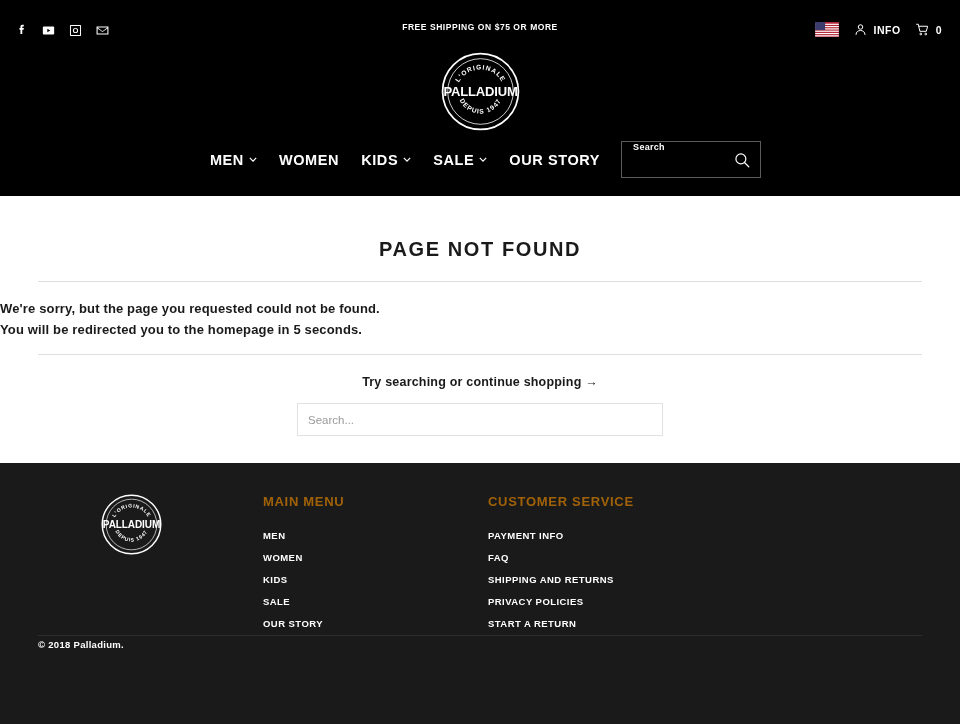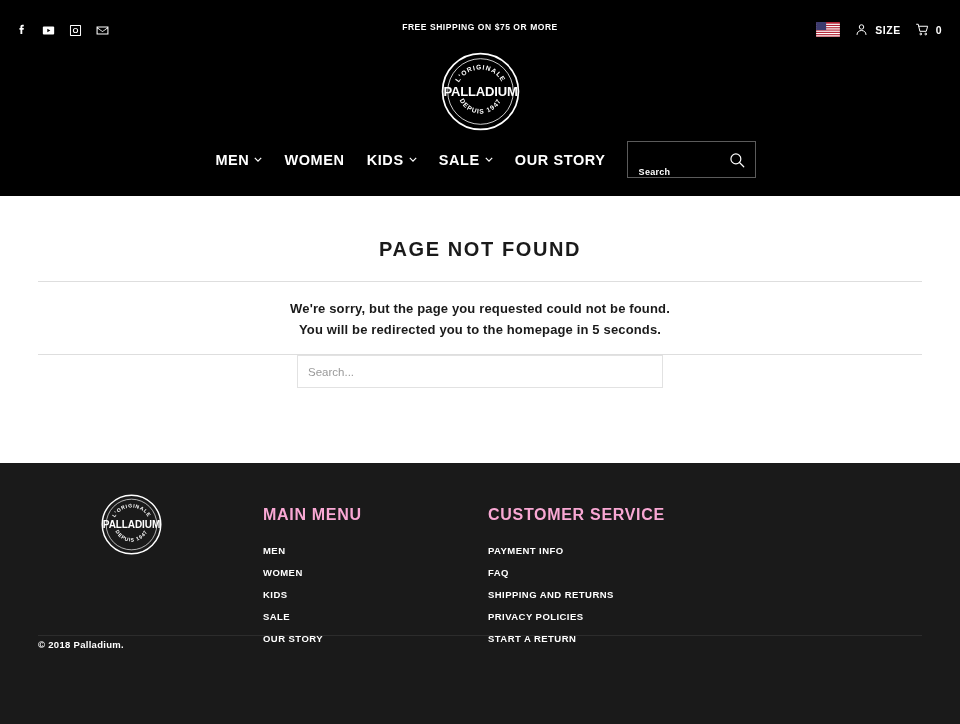--- a/index.html
+++ b/index.html
@@ -106,26 +106,26 @@
   .chev {
     display: inline-block;
     width: 8px;
     height: 5px;
   }
   .chev svg { display: block; width: 100%; height: 100%; stroke: #fff; fill: none; stroke-width: 1.5; }
 
   .nav-search {
     position: relative;
     margin-left: 10px;
-    width: 129px;
+    width: 140px;
     height: 37px;
     border: 1px solid #5b5b5b;
     background: #000000;
     display: flex;
-    align-items: flex-end;
+    align-items: flex-start;
   }
   .nav-search input {
     background: transparent;
     border: none;
     outline: none;
     color: #ffffff;
     font-family: "Liberation Sans", sans-serif;
     font-size: 9px;
     font-weight: 700;
     letter-spacing: 0.3px;
@@ -157,21 +157,21 @@
     padding-top: 16px;
     padding-bottom: 20px;
   }
   .rule {
     height: 1px;
     background: #dedede;
     margin: 0 38px;
   }
   .msg-block {
     padding: 16px 0 14px 0;
-    text-align: center;
+    text-align: left;
   }
   .msg-line {
     font-size: 13px;
     font-weight: 700;
     color: #1a1a1a;
     letter-spacing: 0.15px;
     line-height: 21px;
   }
   .shop-line {
     text-align: center;
@@ -220,26 +220,25 @@
     display: flex;
     justify-content: center;
     padding-top: 0px;
   }
   .footer-logo { width: 61px; height: 61px; display: block; }
   .fcol { }
   .fcol.menu { width: 225px; }
   .fcol.service { width: 225px; }
   .fcol.info { width: 225px; }
   .fcol h4 {
-    color: #f9a8d4;
-    font-size: 16px;
+    color: #a16207;
+    font-size: 13px;
     font-weight: 700;
     letter-spacing: 0.7px;
     margin-bottom: 21px;
-    margin-top: 12px;
   }
   .fcol a {
     display: block;
     color: #ffffff;
     font-size: 9.5px;
     font-weight: 700;
     letter-spacing: 0.45px;
     text-decoration: none;
     margin-bottom: 11px;
   }
@@ -307,21 +306,21 @@
           <rect y="17.54" width="38" height="1.85" fill="#fff"></rect>
           <rect y="21.23" width="38" height="1.85" fill="#fff"></rect>
           <rect width="16" height="12.9" fill="#3c3b6e"></rect>
         </svg>
       </span>
       <a href="#" class="login-link">
         <svg viewBox="0 0 24 24" aria-hidden="true">
           <circle cx="12" cy="8" r="3.6"></circle>
           <path d="M4.8 20c0-4 3.2-6.4 7.2-6.4s7.2 2.4 7.2 6.4" stroke-linecap="round"></path>
         </svg>
-        <span>SIZE</span>
+        <span>INFO</span>
       </a>
       <a href="#" class="cart-link">
         <svg viewBox="0 0 24 24" aria-hidden="true">
           <path d="M2.6 3.6h2.6l2.6 11.3h10.2l2.2-8.1H6.4" stroke-linecap="round" stroke-linejoin="round"></path>
           <circle cx="9.3" cy="19.2" r="1.4"></circle>
           <circle cx="17.2" cy="19.2" r="1.4"></circle>
         </svg>
         <span>0</span>
       </a>
     </div>
@@ -395,20 +394,23 @@
 
   <div class="rule"></div>
 
   <div class="msg-block">
     <div class="msg-line">We're sorry, but the page you requested could not be found.</div>
     <div class="msg-line">You will be redirected you to the homepage in 5 seconds.</div>
   </div>
 
   <div class="rule"></div>
 
+  <div class="shop-line">
+    <a href="#">Try searching or continue shopping →</a>
+  </div>
 
   <div class="main-search-wrap">
     <div class="main-search">
       <input type="text" placeholder="Search..." style="">
     </div>
   </div>
 </div>
 
 <div class="footer">
 

